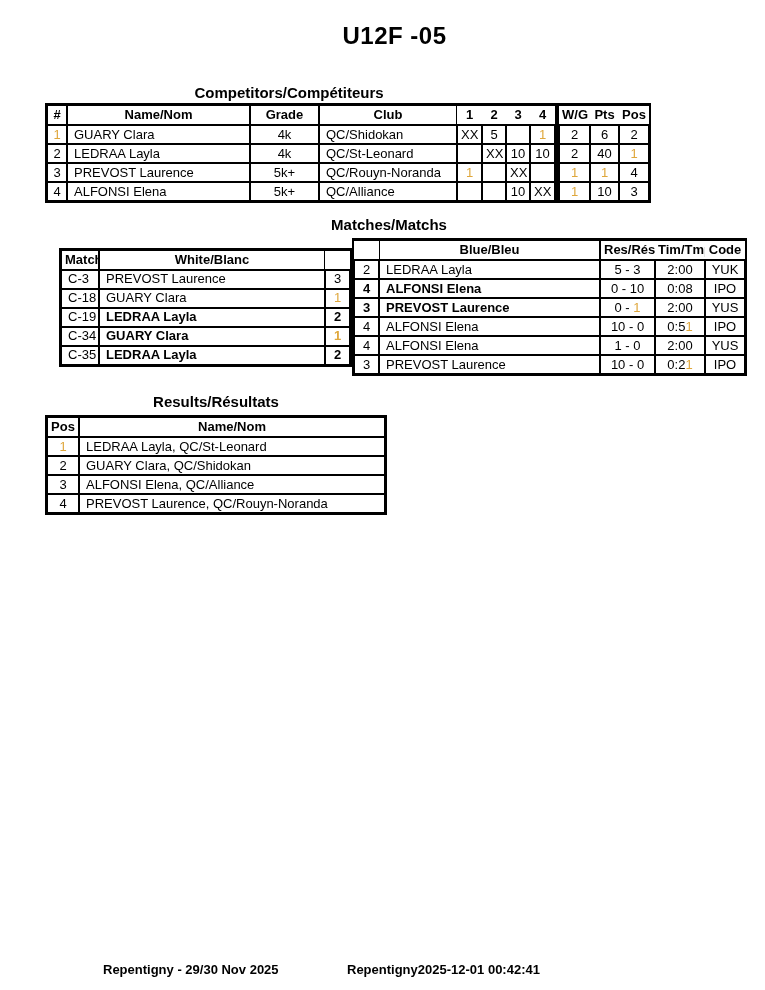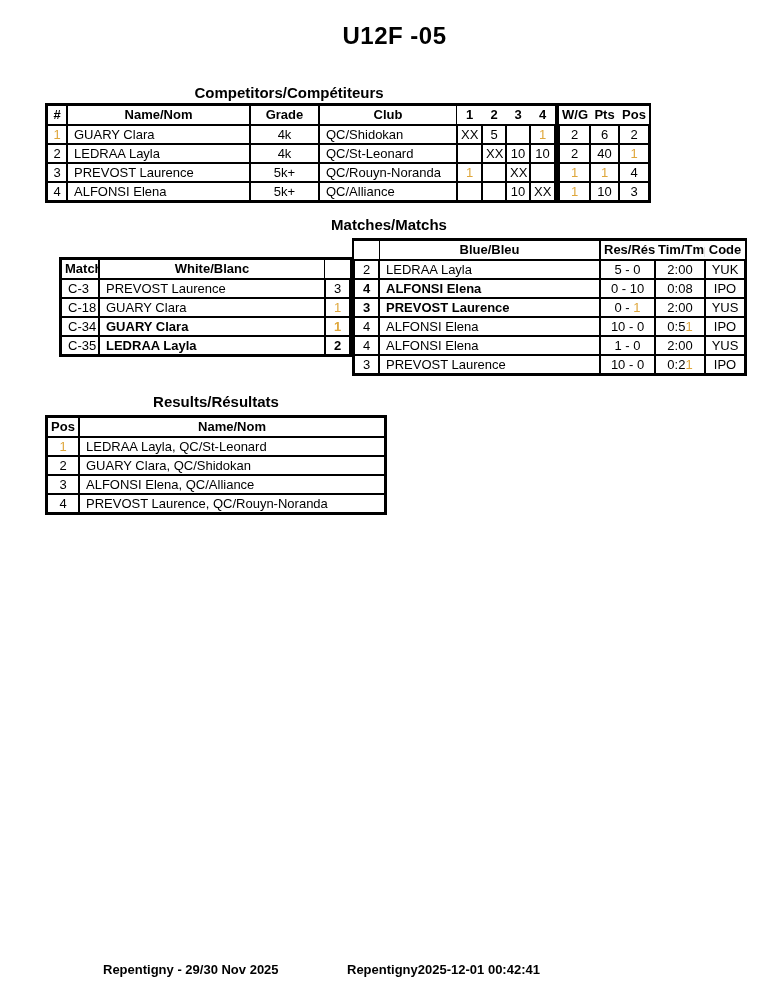--- a/index.html
+++ b/index.html
@@ -168,20 +168,25 @@
         <td class="l">C-3</td>
         <td class="l">PREVOST Laurence</td>
         <td class="c">3</td>
       </tr>
       <tr>
         <td class="l">C-18</td>
         <td class="l">GUARY Clara</td>
         <td class="c"><span class="gold">1</span></td>
       </tr>
       <tr>
+        <td class="l">C-19</td>
+        <td class="l b">LEDRAA Layla</td>
+        <td class="c b">2</td>
+      </tr>
+      <tr>
         <td class="l">C-34</td>
         <td class="l b">GUARY Clara</td>
         <td class="c b"><span class="gold">1</span></td>
       </tr>
       <tr>
         <td class="l">C-35</td>
         <td class="l b">LEDRAA Layla</td>
         <td class="c b">2</td>
       </tr>
     </tbody>
@@ -198,21 +203,21 @@
           <tr>
         <th class="nb"></th>
         <th>Blue/Bleu</th>
         <th class="nbr">Res/Rés</th>
         <th class="nb">Tim/Tmp</th>
         <th class="nb">Code</th>
       </tr>
       <tr>
         <td class="c">2</td>
         <td class="l">LEDRAA Layla</td>
-        <td class="c">5 - 0</td>
+        <td class="c">5 - 3</td>
         <td class="c">2:00</td>
         <td class="c">YUK</td>
       </tr>
       <tr>
         <td class="c b">4</td>
         <td class="l b">ALFONSI Elena</td>
         <td class="c">0 - 10</td>
         <td class="c">0:08</td>
         <td class="c">IPO</td>
       </tr>

